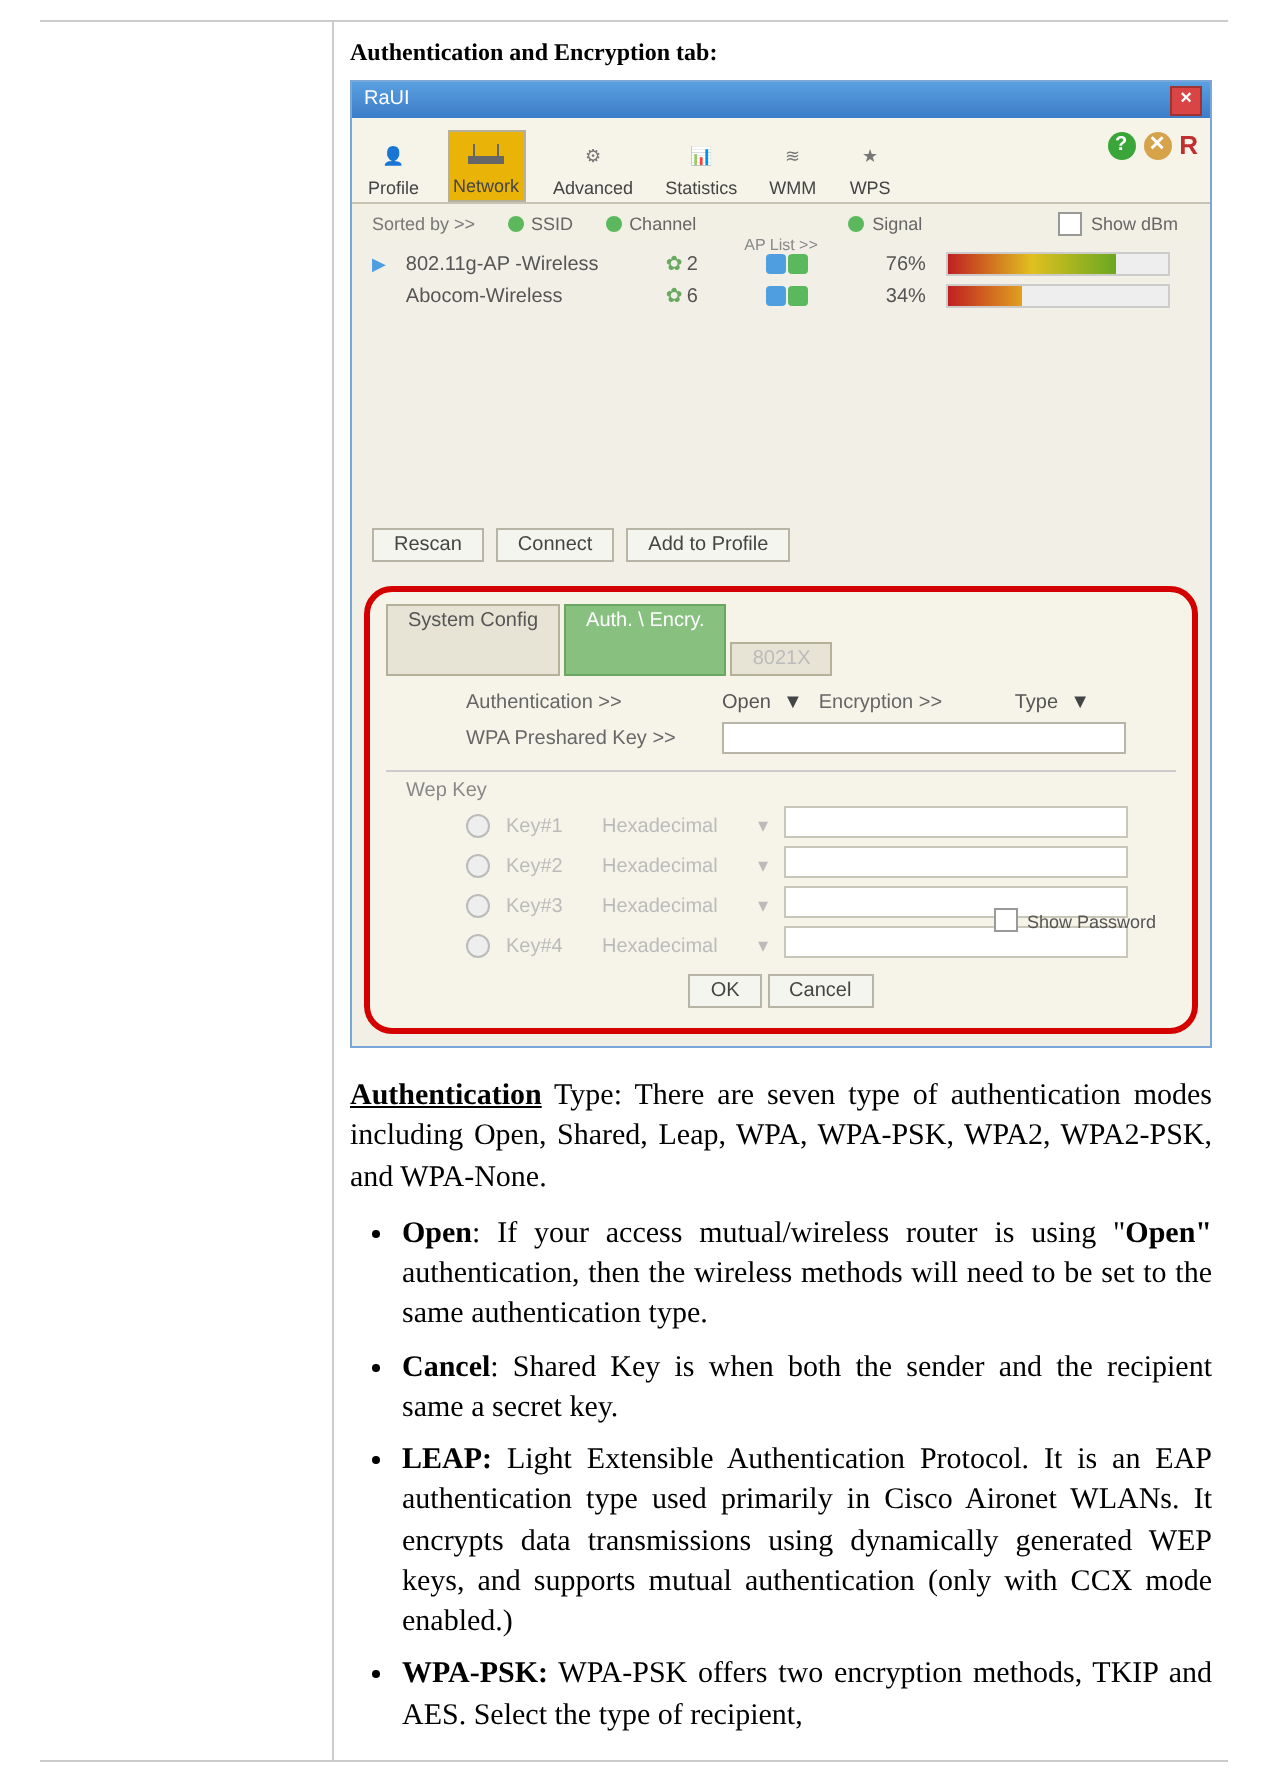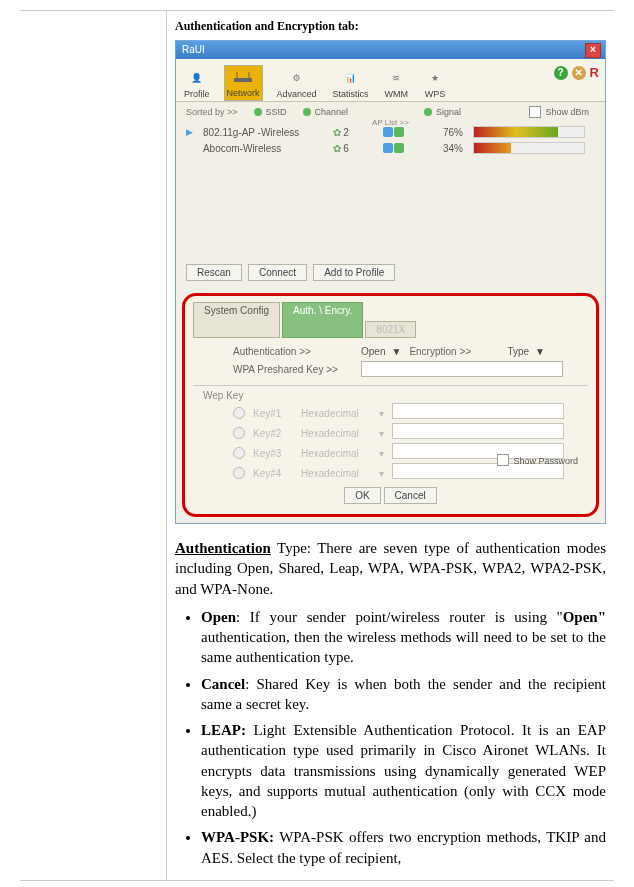--- a/index.html
+++ b/index.html
@@ -365,21 +365,21 @@
               </div>
             </div>
           </div>
 
           <div class="body-text">
             <p>
               <span class="para-lead">Authentication</span><span> Type: There are seven type of authentication modes including Open, Shared, Leap, WPA, WPA-PSK, WPA2, WPA2-PSK, and WPA-None.</span>
             </p>
             <ul class="bullets">
               <li>
-                <span class="bold">Open</span><span>: If your sender point/wireless router is using "</span><span class="bold">Open"</span><span> authentication, then the wireless methods will need to be set to the same authentication type.</span>
+                <span class="bold">Open</span><span>: If your access mutual/wireless router is using "</span><span class="bold">Open"</span><span> authentication, then the wireless methods will need to be set to the same authentication type.</span>
               </li>
               <li>
                 <span class="bold">Cancel</span><span>: Shared Key is when both the sender and the recipient same a secret key.</span>
               </li>
               <li>
                 <span class="bold">LEAP:</span><span> Light Extensible Authentication Protocol. It is an EAP authentication type used primarily in Cisco Aironet WLANs. It encrypts data transmissions using dynamically generated WEP keys, and supports mutual authentication (only with CCX mode enabled.)</span>
               </li>
               <li>
                 <span class="bold">WPA-PSK:</span><span> WPA-PSK offers two encryption methods, TKIP and AES. Select the type of recipient,</span>
               </li>

